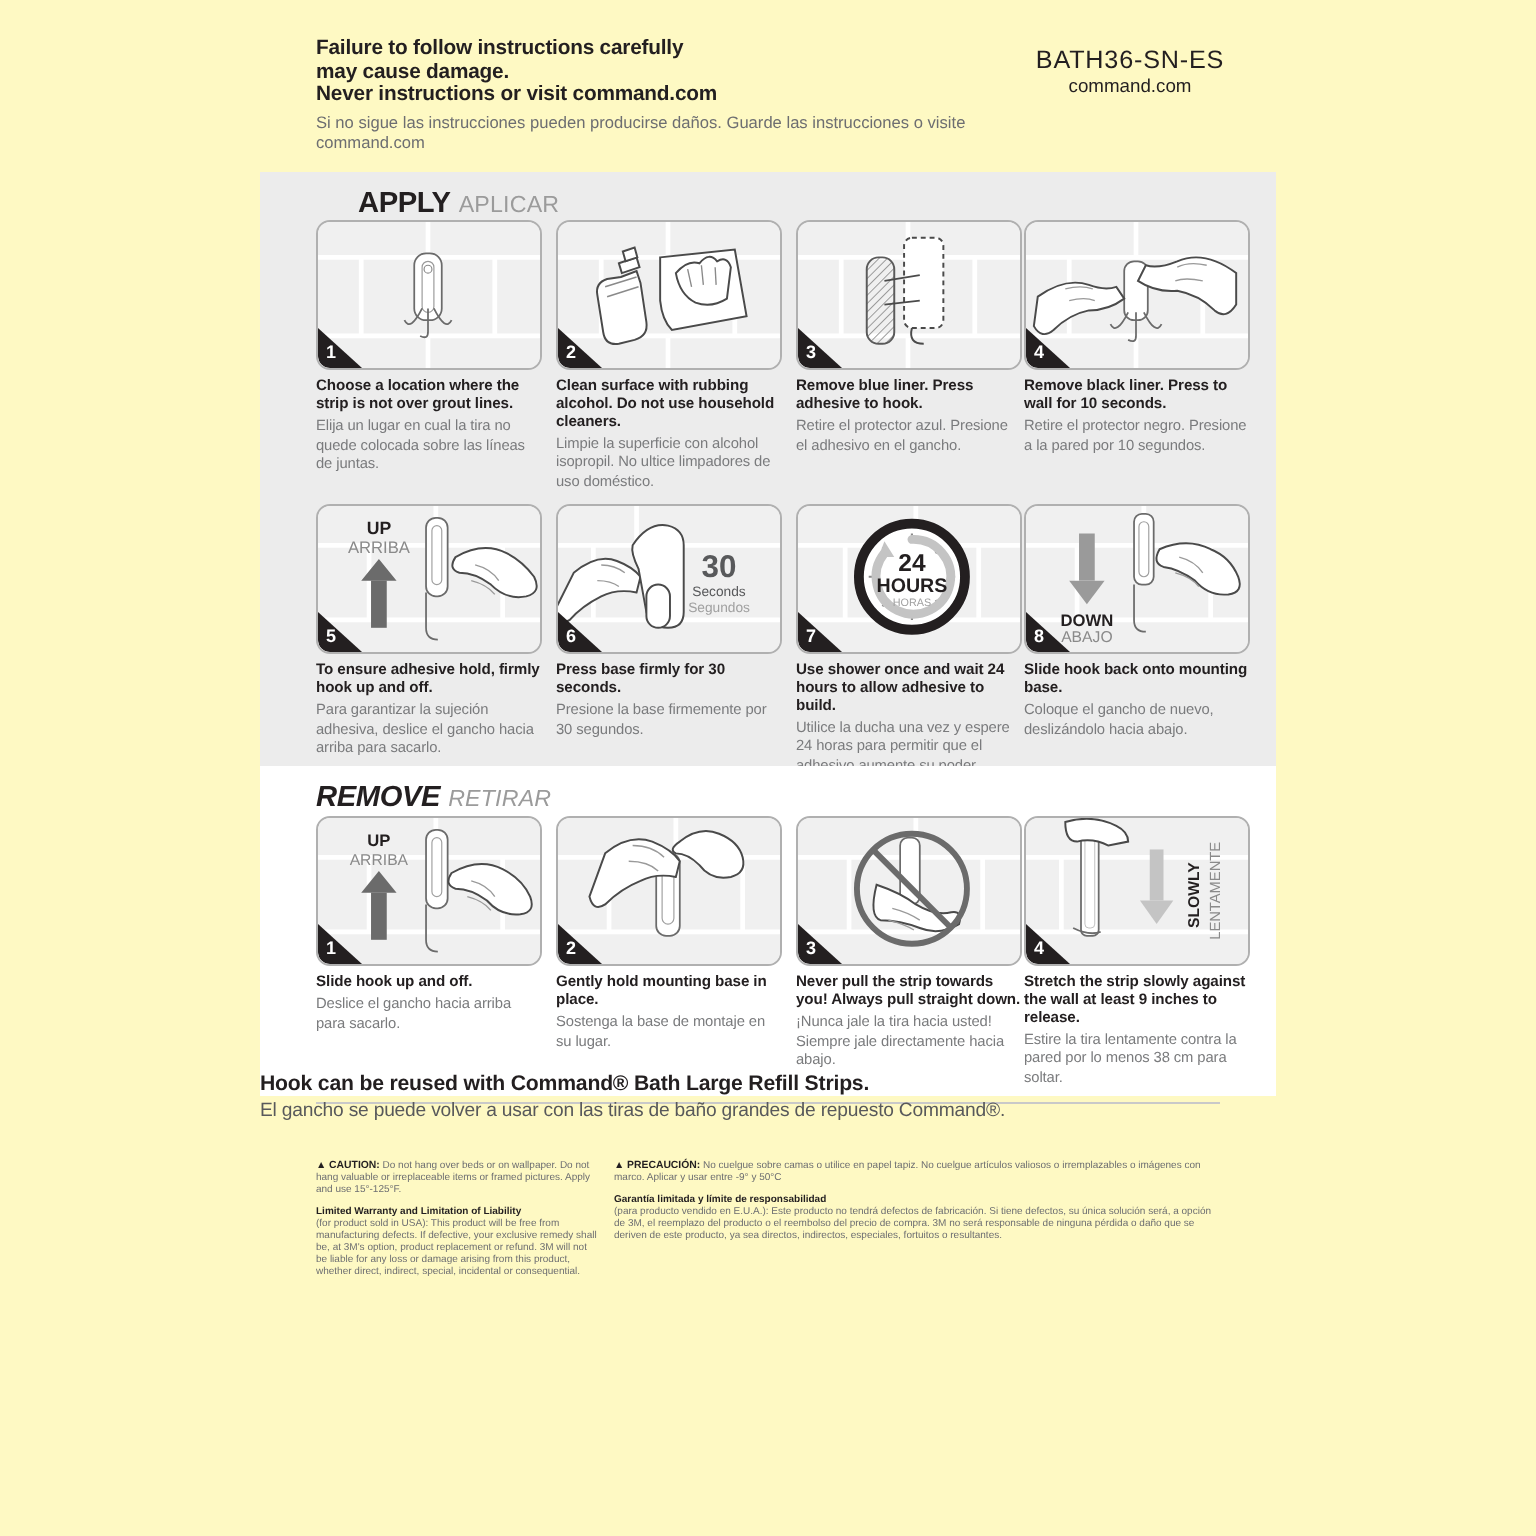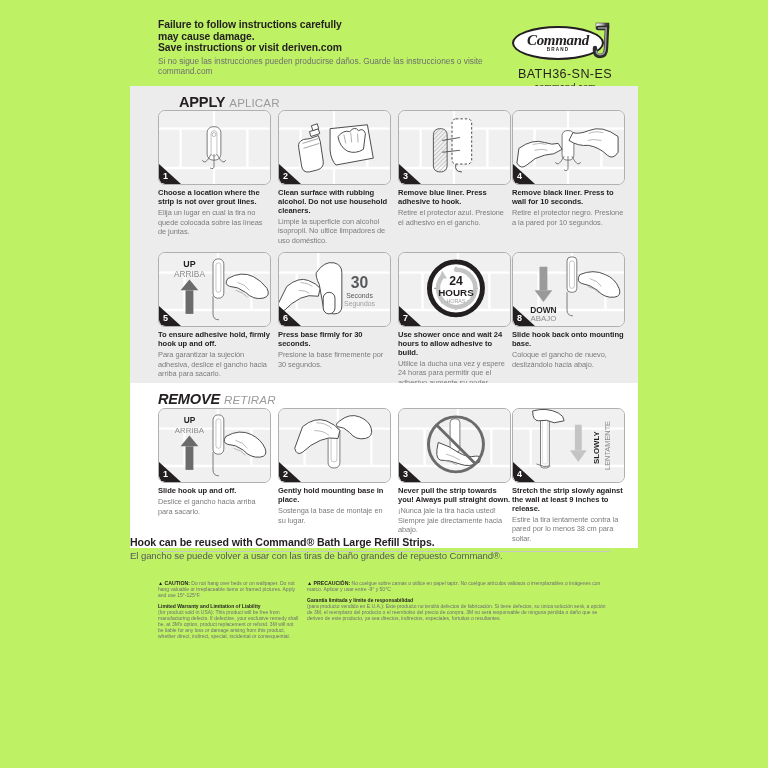--- a/index.html
+++ b/index.html
@@ -3,21 +3,21 @@
 <meta charset="utf-8">
 <style>
   * { box-sizing: border-box; margin: 0; padding: 0; }
   html, body {
     width: 768px; height: 768px;
     background: #ffffff;
     font-family: "Liberation Sans", sans-serif;
     color: #231f20;
     overflow: hidden;
   }
-  .page { position: relative; width: 768px; height: 768px; background:#bef264; }
+  .page { position: relative; width: 768px; height: 768px; background:#fef9c3; }
 
   
   .header { position:absolute; left:0; top:0; width:768px; height:86px; }
   .hdr-text { position:absolute; left:158px; top:19px; width:330px; }
   .hdr-en { font-size:10.4px; font-weight:bold; line-height:11.6px; letter-spacing:-0.1px; color:#231f20; }
   .hdr-es { font-size:8.3px; line-height:10.3px; color:#6d6e71; margin-top:2px; }
 
   .logo-block { position:absolute; left:506px; top:22px; width:118px; text-align:center; }
   .logo-mark { position:relative; width:118px; height:44px; }
   .logo-oval {
@@ -92,43 +92,25 @@
 </style>
 </head>
 <body>
 
 <div class="page">
 
   <div class="header">
     <div class="hdr-text">
       <div class="hdr-en">Failure to follow instructions carefully</div>
       <div class="hdr-en">may cause damage.</div>
-      <div class="hdr-en">Save instructions or visit deriven.com</div>
+      <div class="hdr-en">Never instructions or visit command.com</div>
       <div class="hdr-es">Si no sigue las instrucciones pueden producirse daños. Guarde las instrucciones o visite command.com</div>
     </div>
 
     <div class="logo-block">
-      <div class="logo-mark">
-        <div class="logo-oval"></div>
-        <div class="logo-word">Command</div>
-        <div class="logo-brand">BRAND</div>
-        <svg class="logo-hook" viewBox="0 0 30 42">
-          <defs>
-            <linearGradient id="hg" x1="0" y1="0" x2="1" y2="0">
-              <stop offset="0" stop-color="#ffffff"></stop>
-                <stop offset="0.45" stop-color="#b8b8b8"></stop>
-              <stop offset="0.75" stop-color="#4a4a4a"></stop>
-                <stop offset="1" stop-color="#2a2a2a"></stop>
-            </linearGradient>
-          </defs>
-          <rect x="8" y="1" width="13" height="5" fill="url(#hg)" stroke="#333" stroke-width="0.5"></rect>
-          <path d="M10 6 L19 6 L18 26 Q18 34 12 34 Q7 34 7 29 L7 26" fill="none" stroke="#2b2b2b" stroke-width="4.4" stroke-linecap="round"></path>
-          <path d="M10.5 6 L18.2 6 L17.3 26 Q17.3 32.6 12 32.6 Q8.4 32.6 8.4 29" fill="none" stroke="#9a9a9a" stroke-width="1.6" stroke-linecap="round"></path>
-        </svg>
-      </div>
       <div class="logo-sku">BATH36-SN-ES</div>
       <div class="logo-url">command.com</div>
     </div>
   </div>
 
   <div class="apply-panel">
     <div class="sec-title" style="left:28px; top:8px;margin-left:21px;">
       <span class="en">APPLY</span><span class="es">APLICAR</span>
     </div>
   </div>

